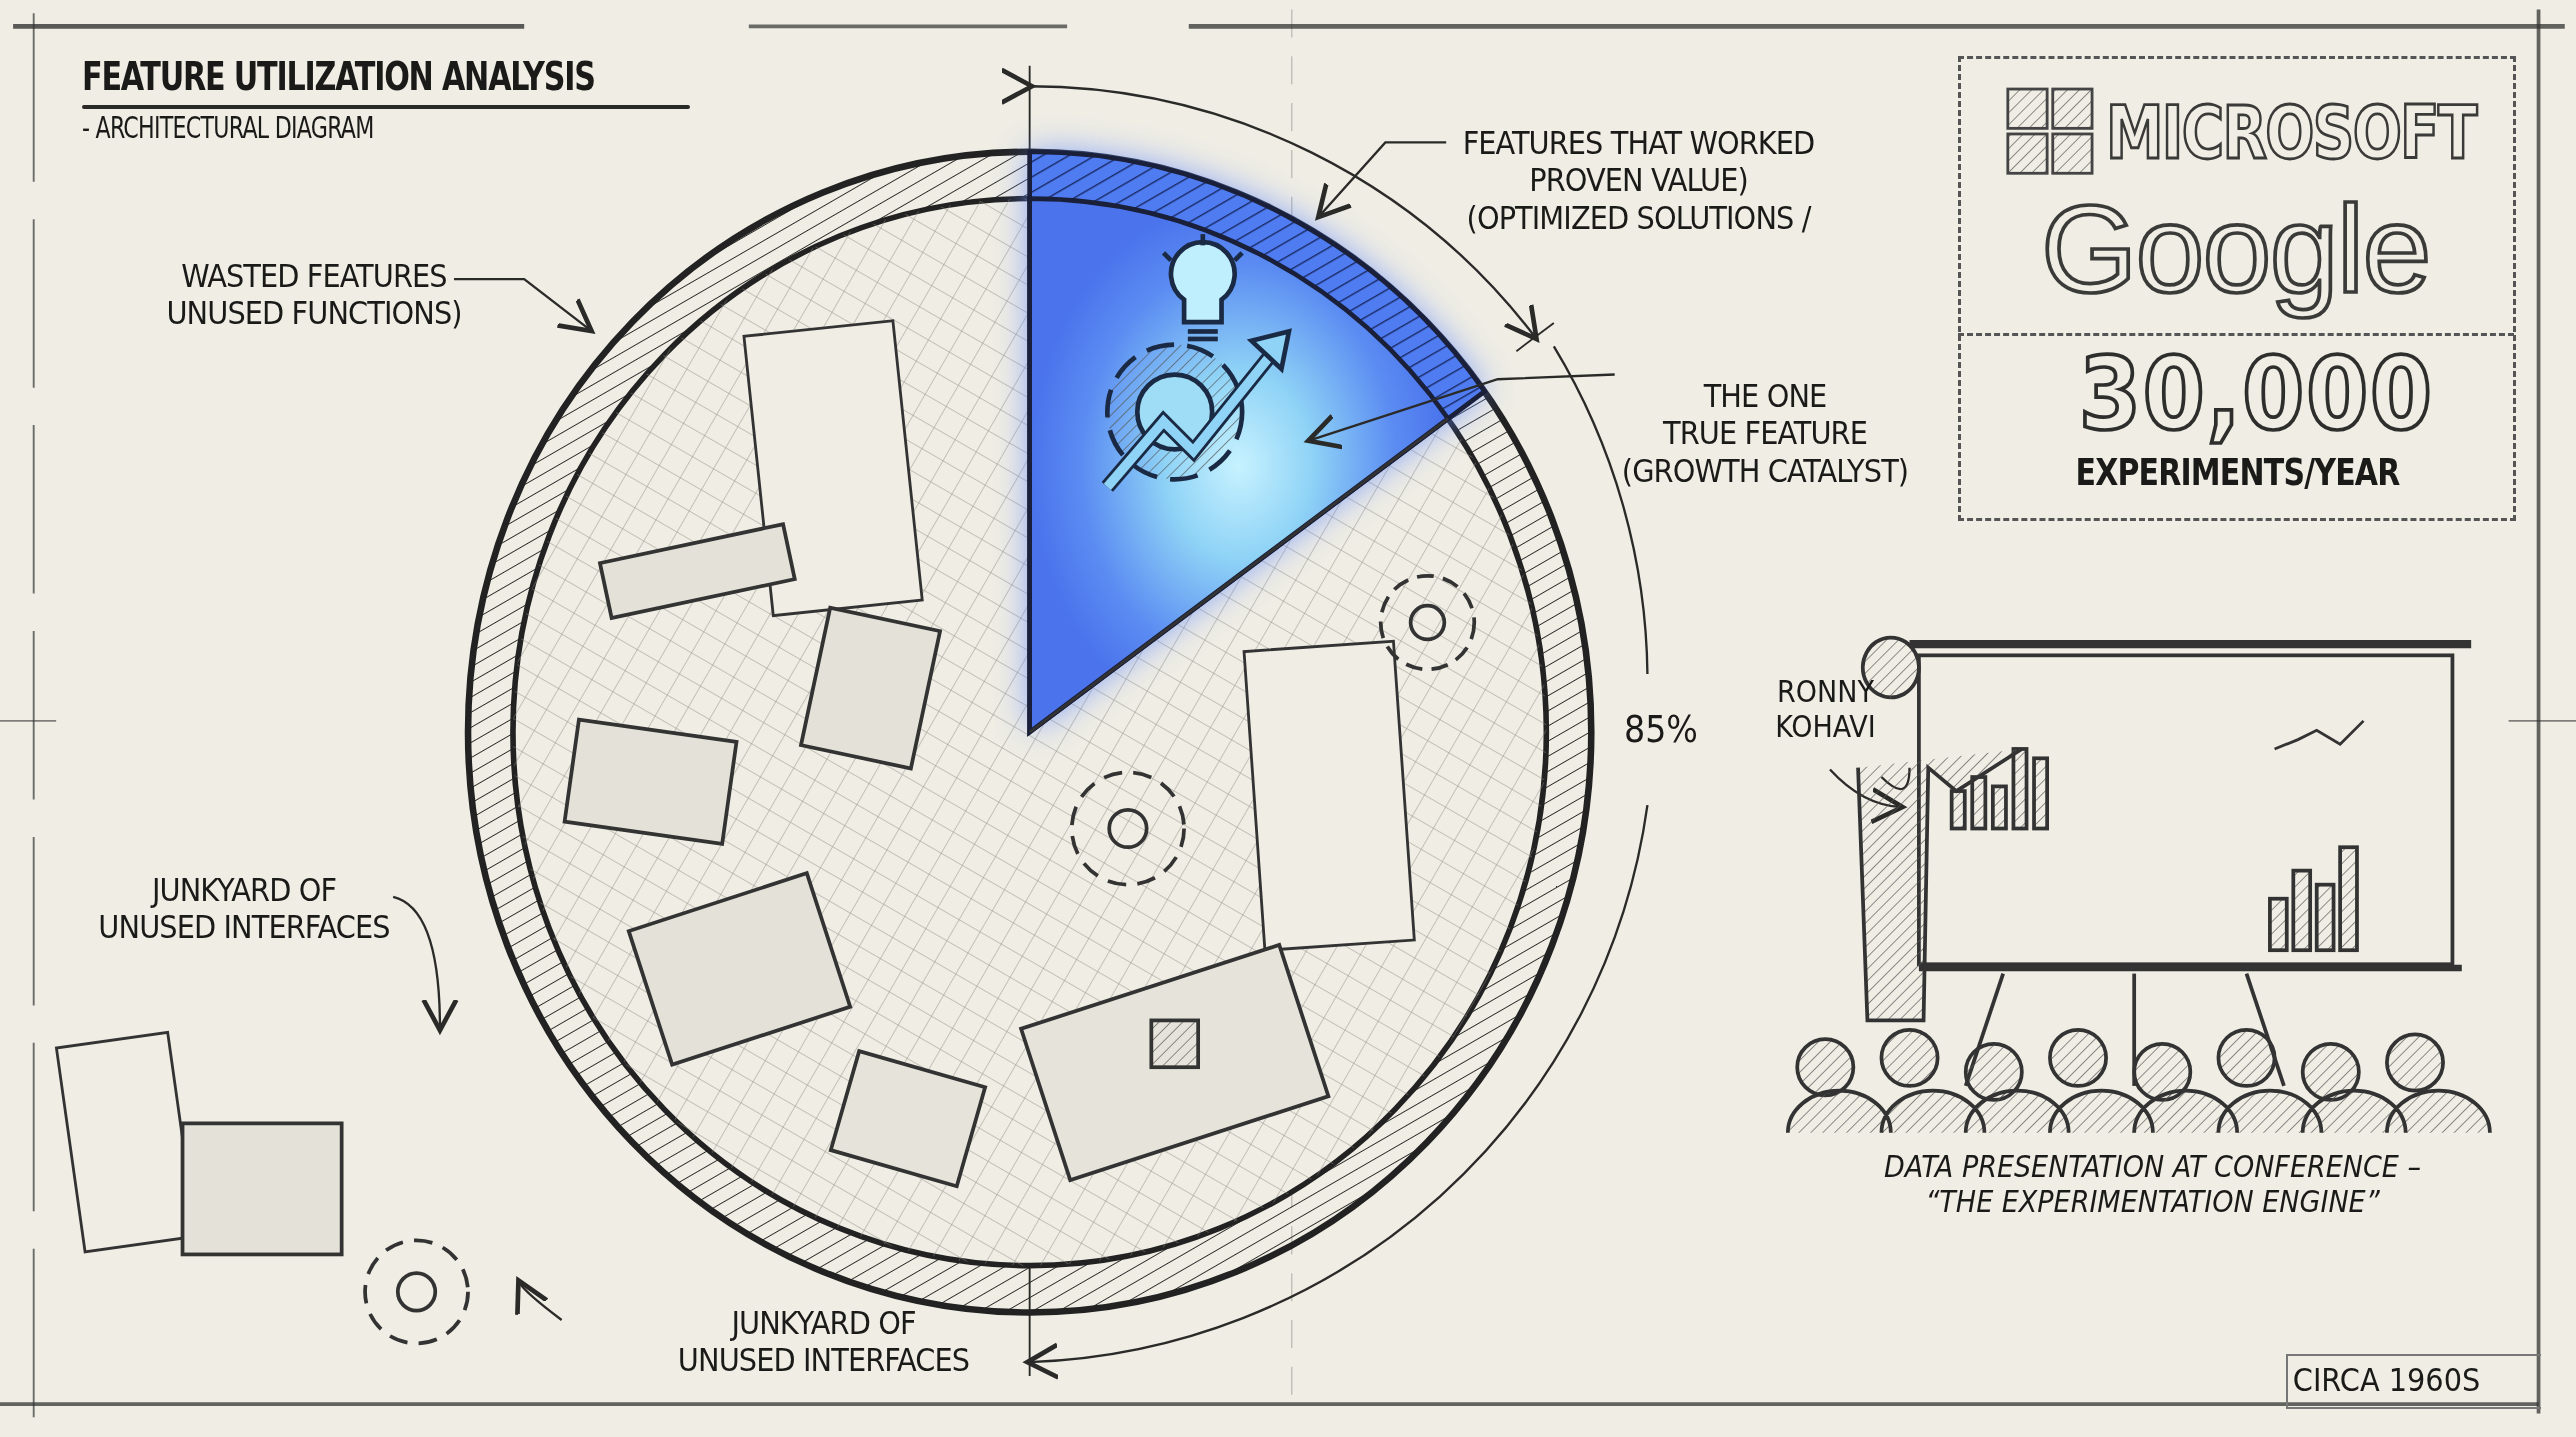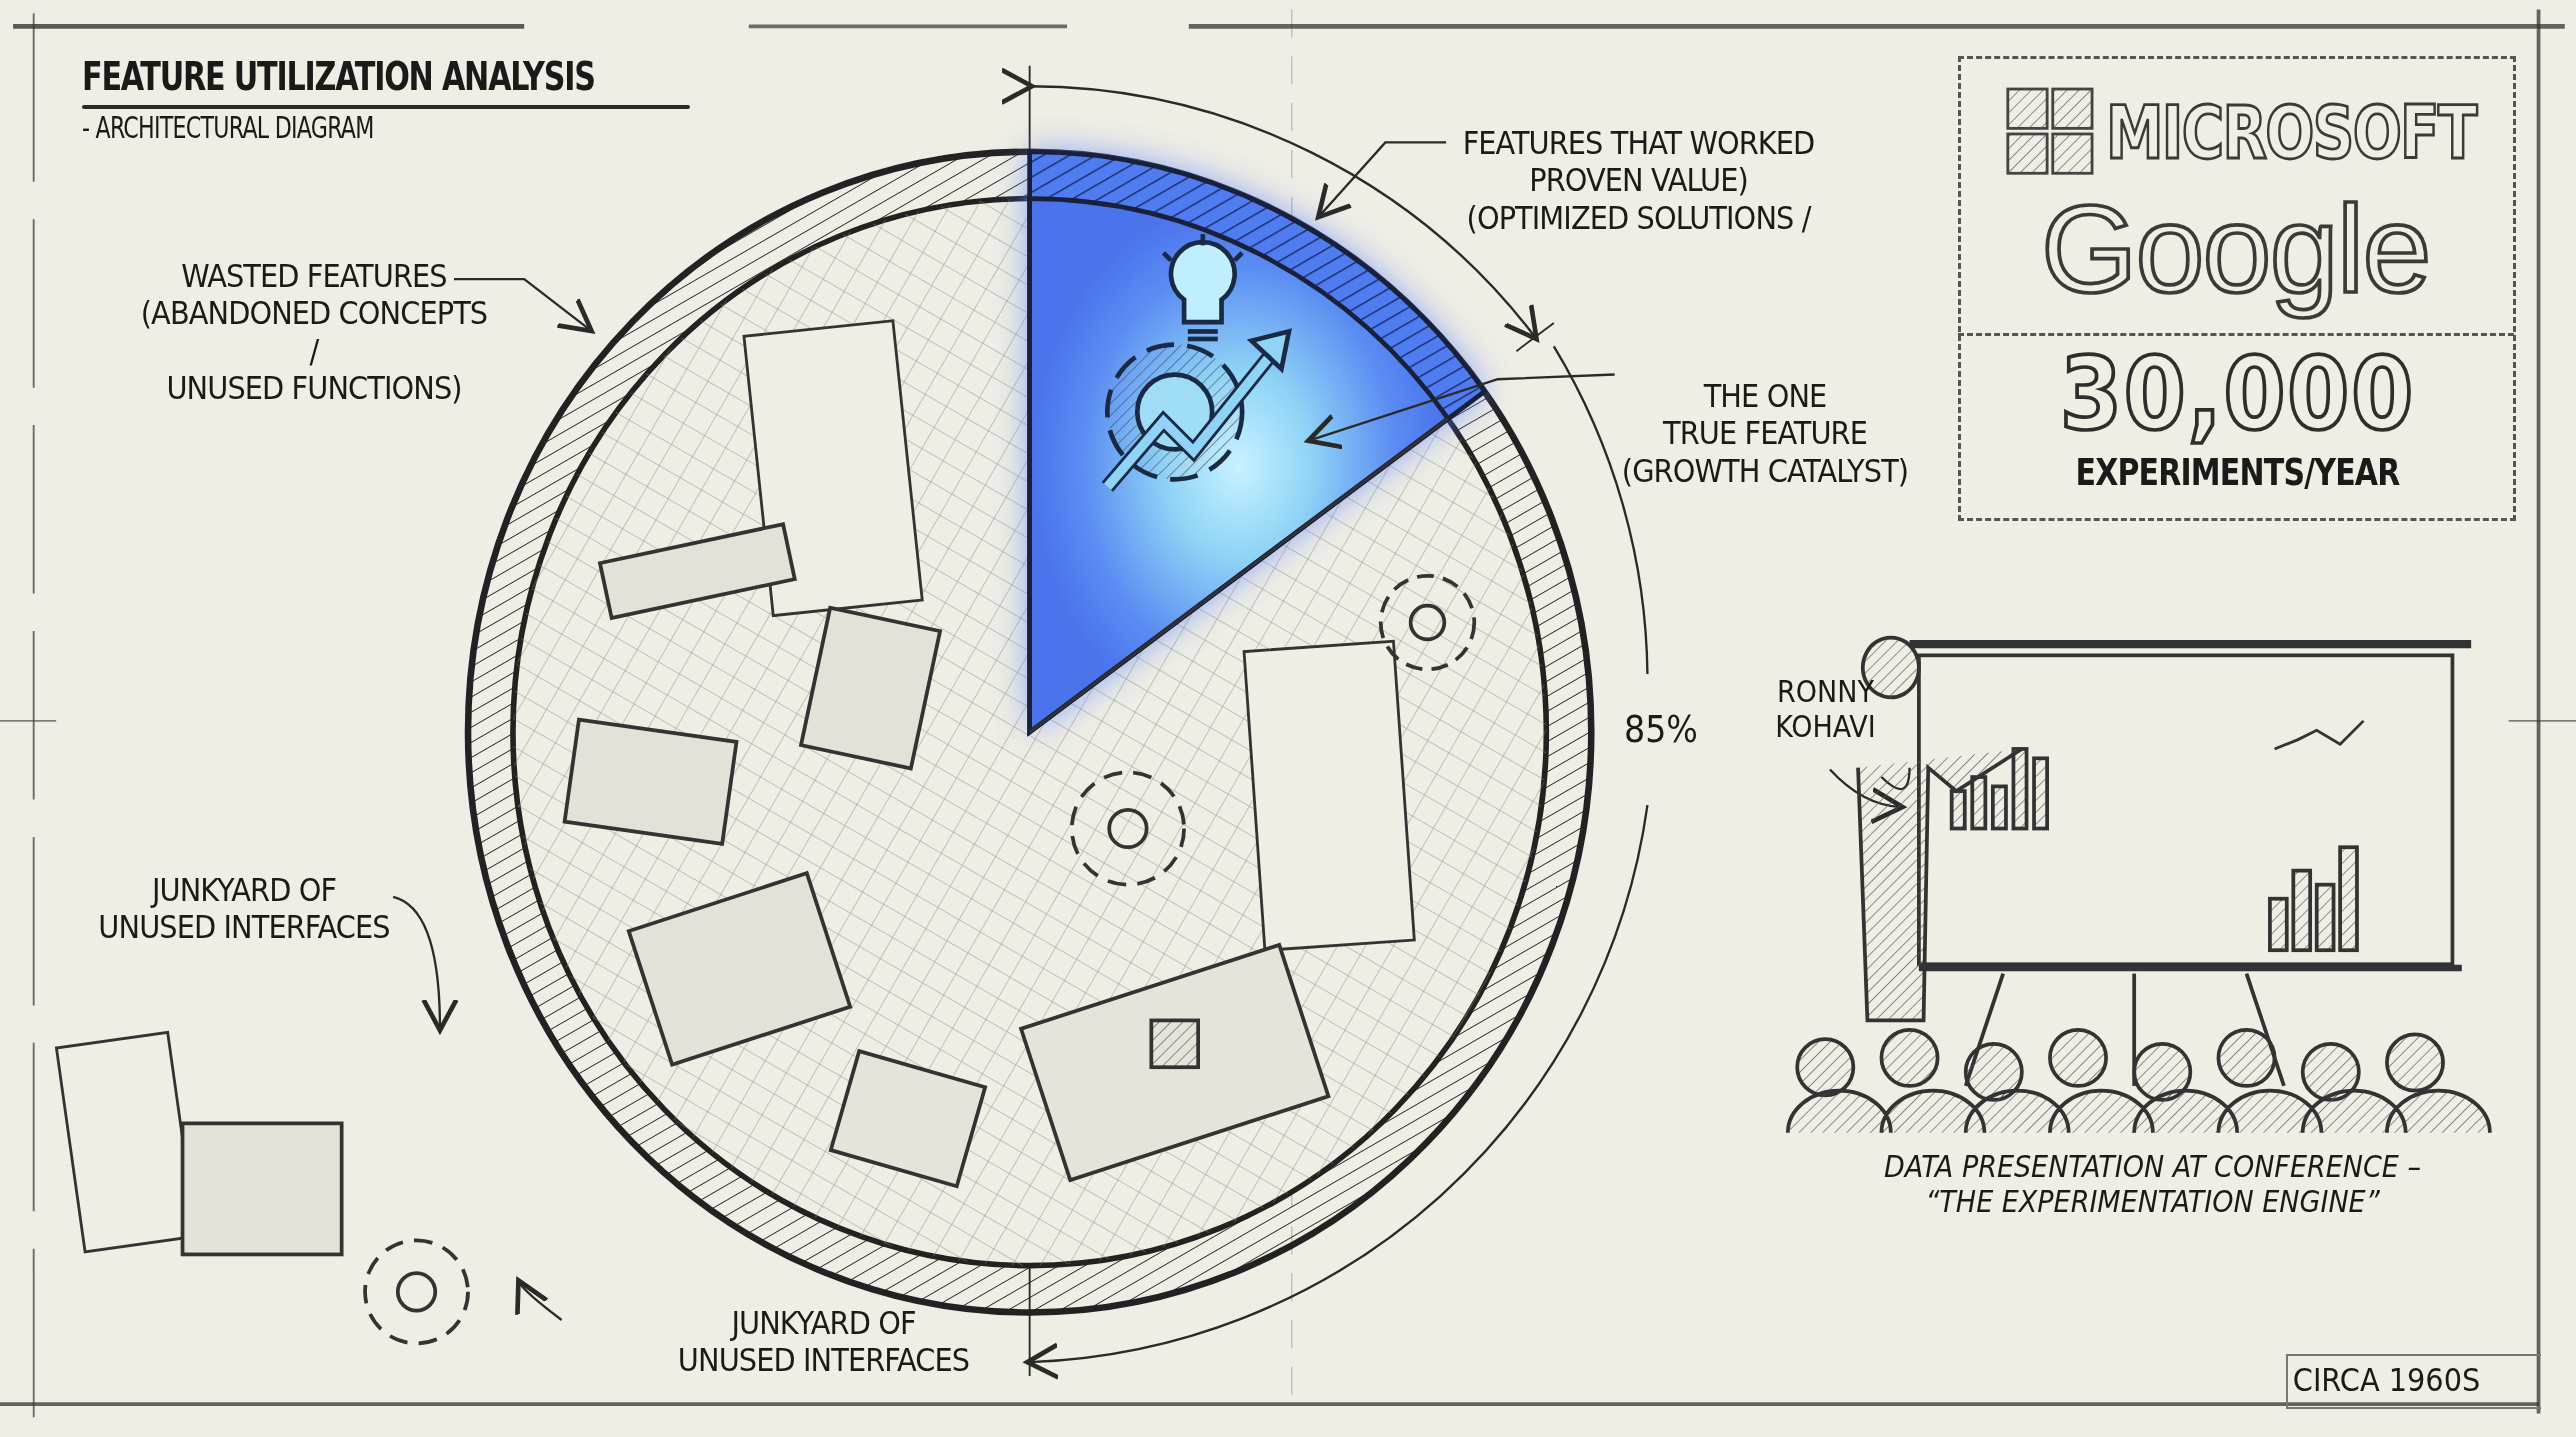--- a/index.html
+++ b/index.html
@@ -32,21 +32,21 @@
   .ms-text {
     left:2106px; top:90px; font-size:73px; font-weight:bold; letter-spacing:-1.9px;
     color:transparent; -webkit-text-stroke:2.8px #3a3a38;
     transform:scaleX(0.88); transform-origin:left top;
   }
   .google-text {
     left:2041px; top:178px; font-size:124px; font-family:"Liberation Sans", sans-serif;
     color:transparent; -webkit-text-stroke:3.7px #3a3a38; letter-spacing:-1.9px;
   }
   .big-num {
-    left:2041px; top:337px; width:393px; text-align:center; font-size:99px; font-weight:bold;
+    left:2041px; top:337px; width:393px; text-align:right; font-size:99px; font-weight:bold;
     color:transparent; -webkit-text-stroke:3.7px #2e2e2c; letter-spacing:1.9px;
   }
   .exp-label { left:1966px; top:451px; width:543px; font-size:37px; font-weight:bold; transform:scaleX(0.9); }
   .circa-box { left:2286px; top:1354px; width:253px; height:51px; border-top:2.8px solid #777; border-bottom:2.8px solid #777; border-left:2.8px solid #777; }
   .circa { left:2286px; top:1362px; width:201px; font-size:32px; font-family:"DejaVu Sans", sans-serif; letter-spacing:0; }
 </style>
 </head>
 <body>
 
 <svg width="2576" height="1438" viewBox="0 0 2752 1536">
@@ -203,21 +203,20 @@
     <rect x="2193" y="143" width="42" height="42"></rect>
   </g>
 </svg>
 
 <div class="label title">FEATURE UTILIZATION ANALYSIS</div>
 <div class="abs title-rule"></div>
 <div class="label subtitle">- ARCHITECTURAL DIAGRAM</div>
 
 <div class="label l-36" style="left:112px; top:258px; width:356px;margin-left:24px;">
   <div>WASTED FEATURES</div>
-  <div>(ABANDONED CONCEPTS /</div>
   <div>UNUSED FUNCTIONS)</div>
 </div>
 
 <div class="label l-36" style="left:1423px; top:125px; width:431px;text-align:center;">
   <div>FEATURES THAT WORKED</div>
   <div>PROVEN VALUE)</div>
   <div>(OPTIMIZED SOLUTIONS /</div>
 </div>
 
 <div class="label l-36" style="left:1615px; top:378px; width:300px;">

